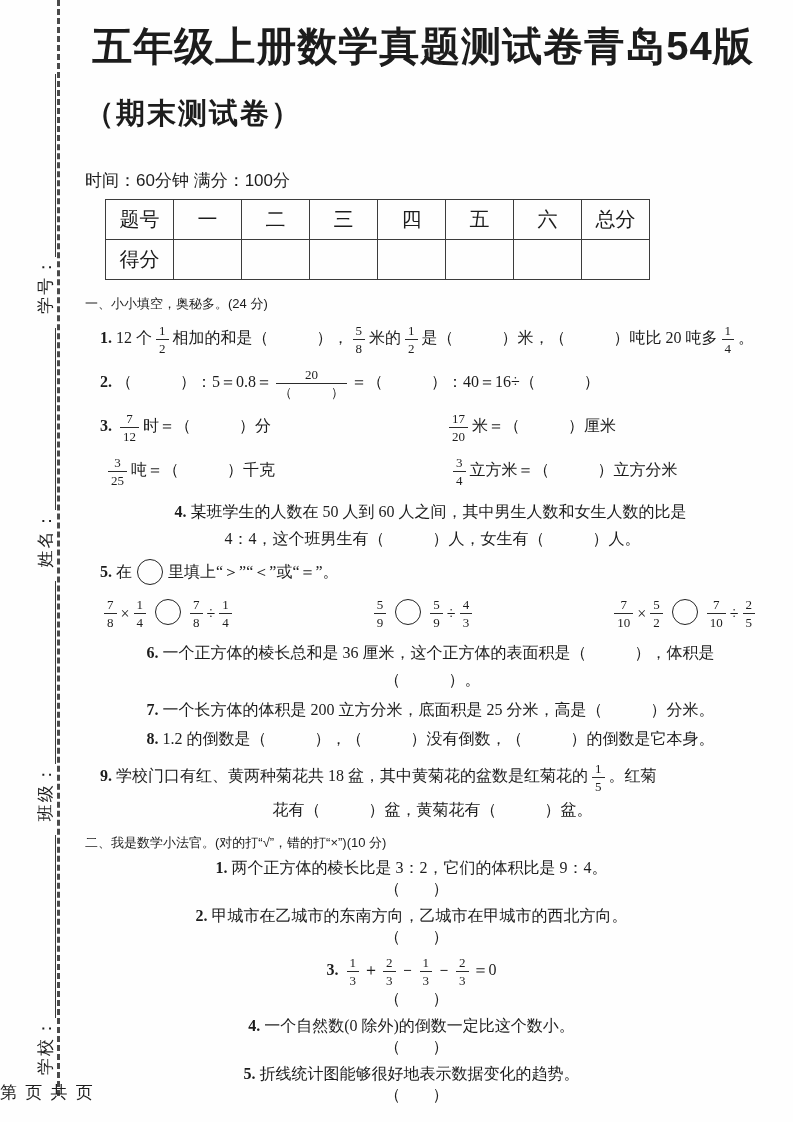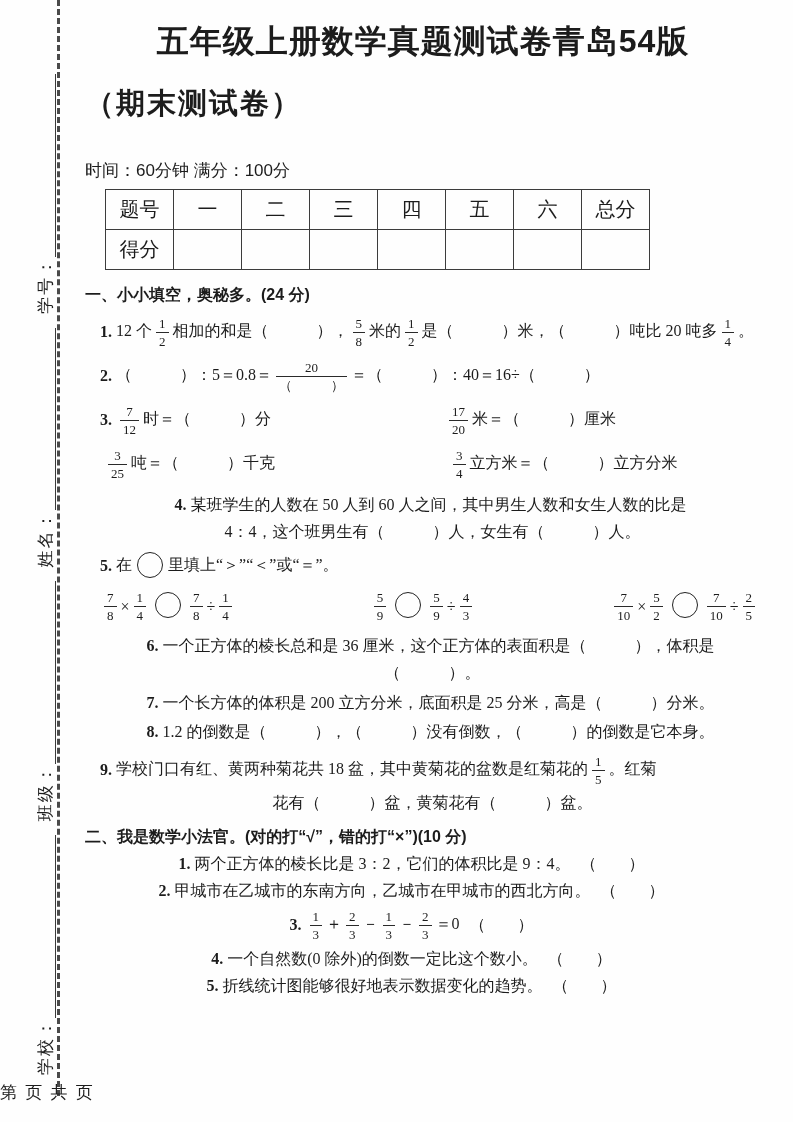--- a/index.html
+++ b/index.html
@@ -19,38 +19,38 @@
     display:flex; align-items:flex-end; justify-content:space-between;
     font-size:17px; letter-spacing:2px;
   }
   .seal-field{display:inline-flex; align-items:flex-end; flex:1;}
   .seal-label{white-space:nowrap; line-height:1.05; padding-bottom:1px;}
   .seal-blank{display:inline-block; height:3px; border-bottom:1.6px solid #3a3a3a; flex:1; margin-right:14px;}
   .seal-field:nth-child(2) .seal-blank{flex:1.35;}
   
   .main{position:absolute; left:85px; top:0; width:676px;}
   .title{
-    margin:22px 0 0 0; text-align:center; font-size:32px; font-weight:bold;
+    margin:22px 0 0 0; text-align:center; font-size:40px; font-weight:bold;
     font-family:"Liberation Sans", sans-serif; letter-spacing:1px; line-height:1.2;
   }
   .subtitle{
     margin:24px 0 0 0; text-align:left; font-size:29px; font-weight:bold;
     font-family:"Liberation Sans", sans-serif; letter-spacing:2px;
   }
   .meta{margin-top:35px; text-align:left; font-size:17px; padding-right:6px;
     font-family:Liberation Sans, sans-serif;}
   .score-table{
     margin:7px 0 0 20px; width:545px; border-collapse:collapse; table-layout:fixed;
   }
   .score-table td{
     border:1.6px solid #3c3c3c; height:39px; text-align:center;
     font-size:20px; padding:0;
   }
   .sec-heading{
-    margin-top:15px; font-size:16px; font-weight:bold;
+    margin-top:15px; font-size:13px; font-weight:normal;
     font-family:"Liberation Sans", sans-serif;
   }
   .q{margin-top:7px; padding-left:15px; font-size:16px; white-space:nowrap;}
   .q.cont{padding-left:19px;}
   .q.tall{margin-top:9px;}
   .row2{display:flex;}
   .row2 .col-l{flex:0 0 345px;}
   .line{line-height:25px;text-align:center;}
   
   .frac{
@@ -65,22 +65,22 @@
     border-radius:50%; vertical-align:middle; margin:0 5px 3px 5px;
   }
   .compare-row{
     margin-top:8px; padding-left:15px; padding-right:2px;
     display:flex; justify-content:space-between; align-items:center;
   }
   .compare-item{display:inline-flex; align-items:center; font-size:16px;}
   
   .s2-row{
     margin-top:6px; padding-left:15px; padding-right:38px;
-    display:flex; justify-content:center; align-items:center;
-    font-size:16px; white-space:nowrap;
+    display:flex; justify-content:space-between; align-items:center;
+    font-size:16px; white-space:nowrap;flex-direction:column;
   }
   .s2-ans{margin-left:10px;}
   .footer{
     position:absolute; left:0; bottom:18px; width:100%; text-align:left;
     font-size:17px; letter-spacing:2px;
   }
 </style>
 </head>
 <body>
 

